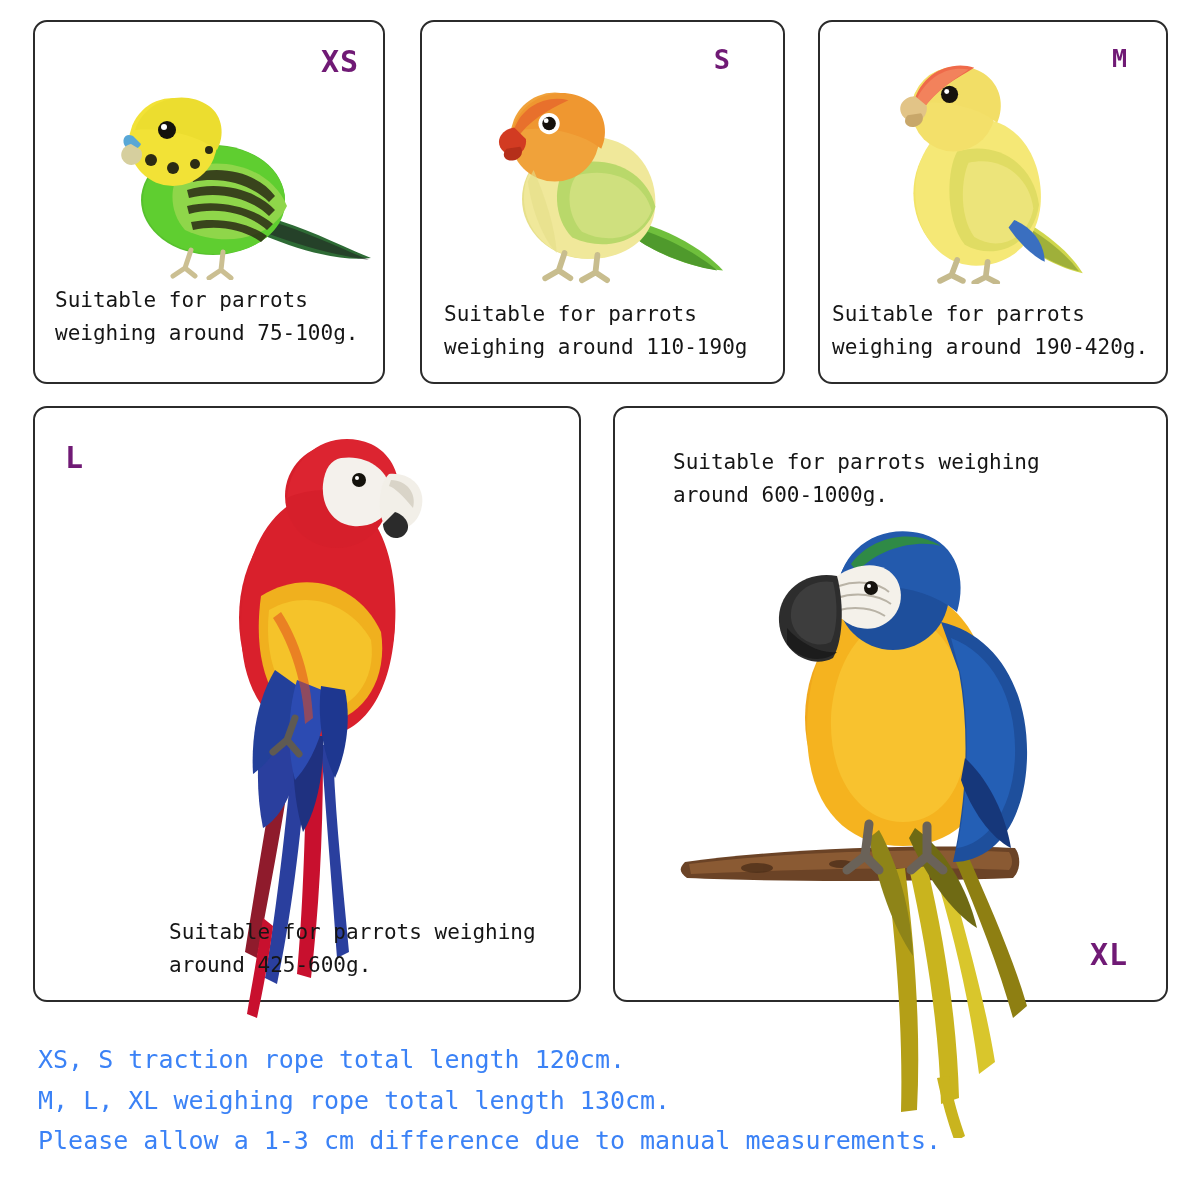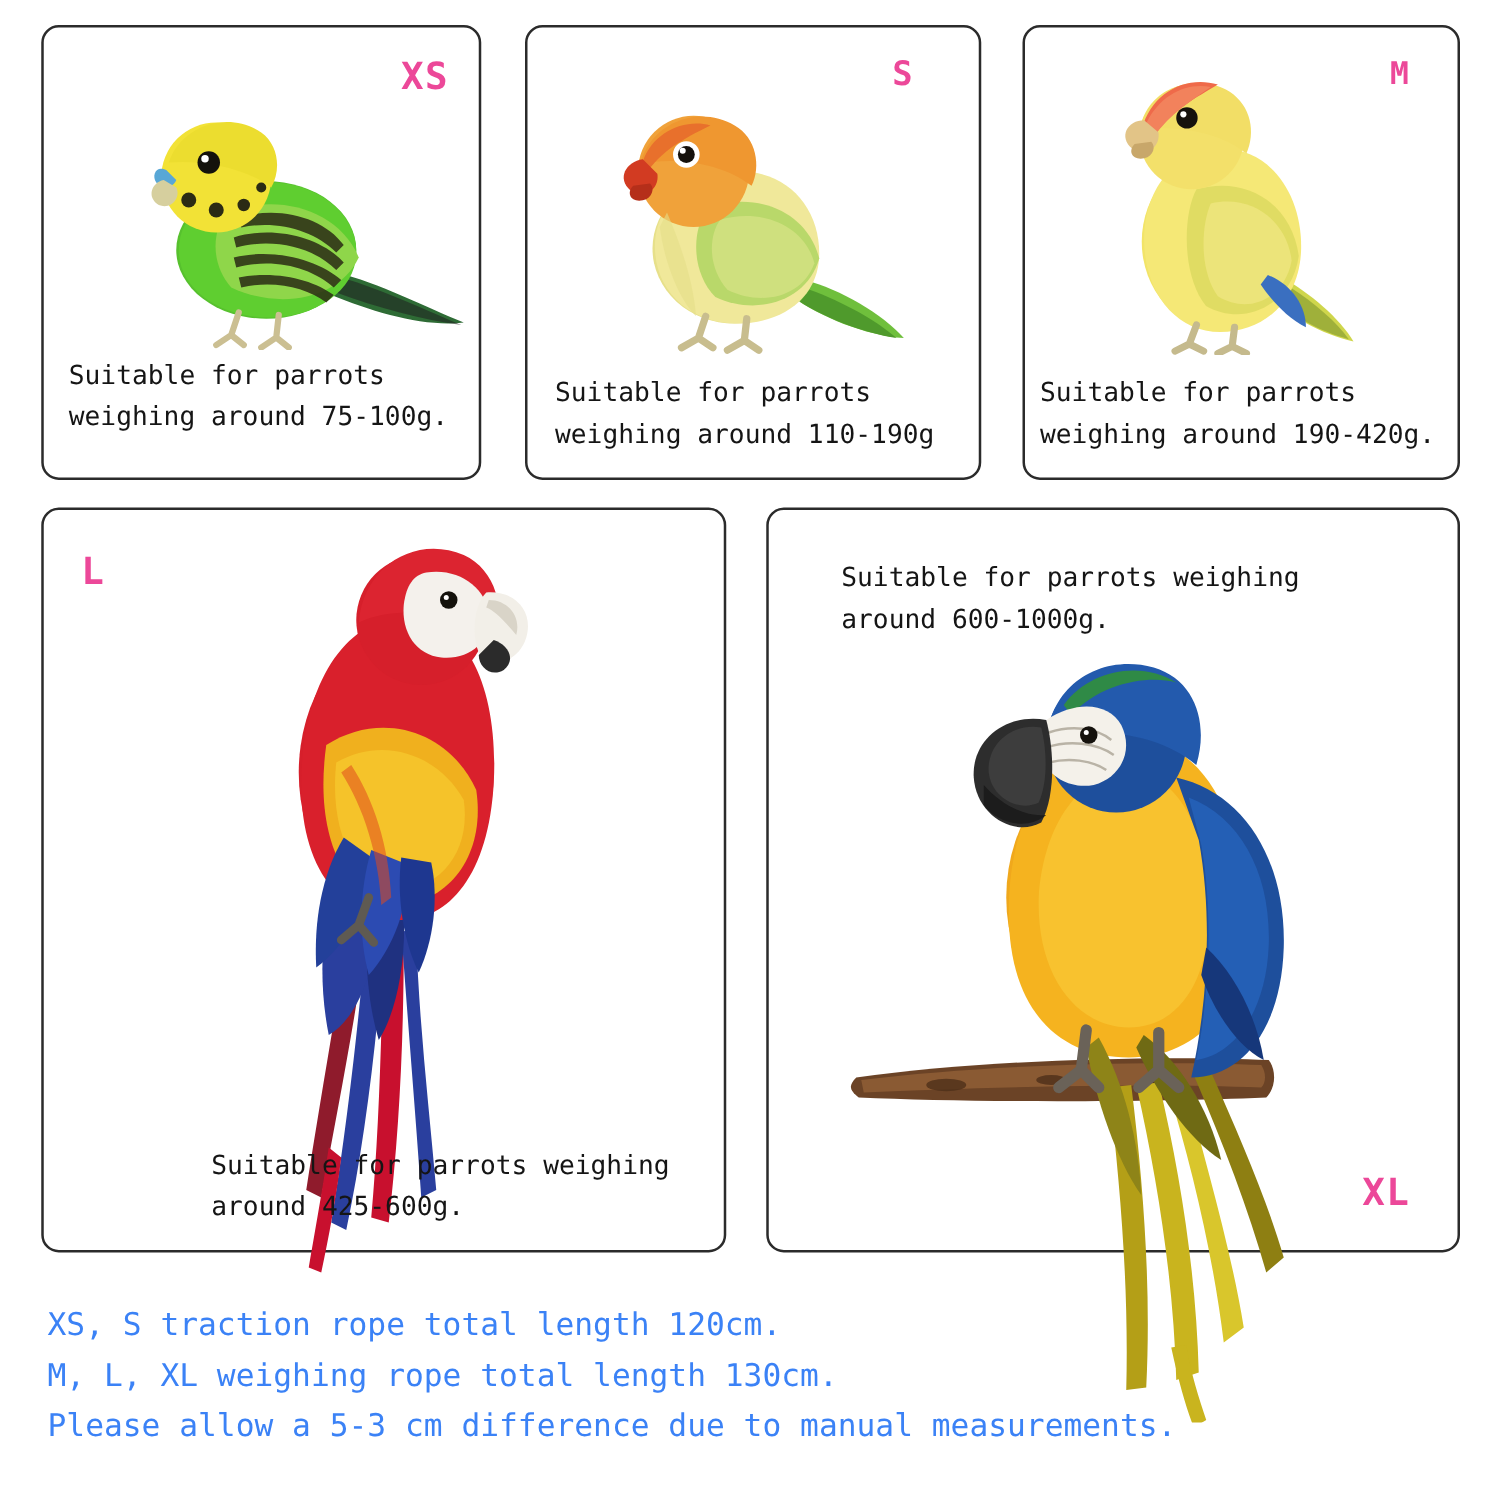--- a/index.html
+++ b/index.html
@@ -27,21 +27,21 @@
     border: 2px solid #2b2b2b;
     border-radius: 14px;
     background: #ffffff;
     box-sizing: border-box;
   }
 
   .size-tag {
     position: absolute;
     font-family: "DejaVu Sans Mono", monospace;
     font-weight: bold;
-    color: #ec4899;
+    color: #701a75;
     letter-spacing: 1px;
   }
 
   .caption {
     position: absolute;
     font-family: "DejaVu Sans Mono", monospace;
     color: #151515;
     line-height: 1.55;
     white-space: pre-line;
   }
@@ -312,16 +312,16 @@
       <g stroke="#6a6258" stroke-width="9" fill="none" stroke-linecap="round">
         <path d="M204 306 L200 338 M200 338 L182 352 M200 338 L214 352"></path>
         <path d="M262 308 L262 338 M262 338 L246 352 M262 338 L278 352"></path>
       </g>
     </svg>
   </div>
 
   <div class="notes">
     <div>XS, S traction rope total length 120cm.</div>
     <div>M, L, XL weighing rope total length 130cm.</div>
-    <div>Please allow a 5-3 cm difference due to manual measurements.</div>
+    <div>Please allow a 1-3 cm difference due to manual measurements.</div>
   </div>
 
 </div>
 
 </body></html>

